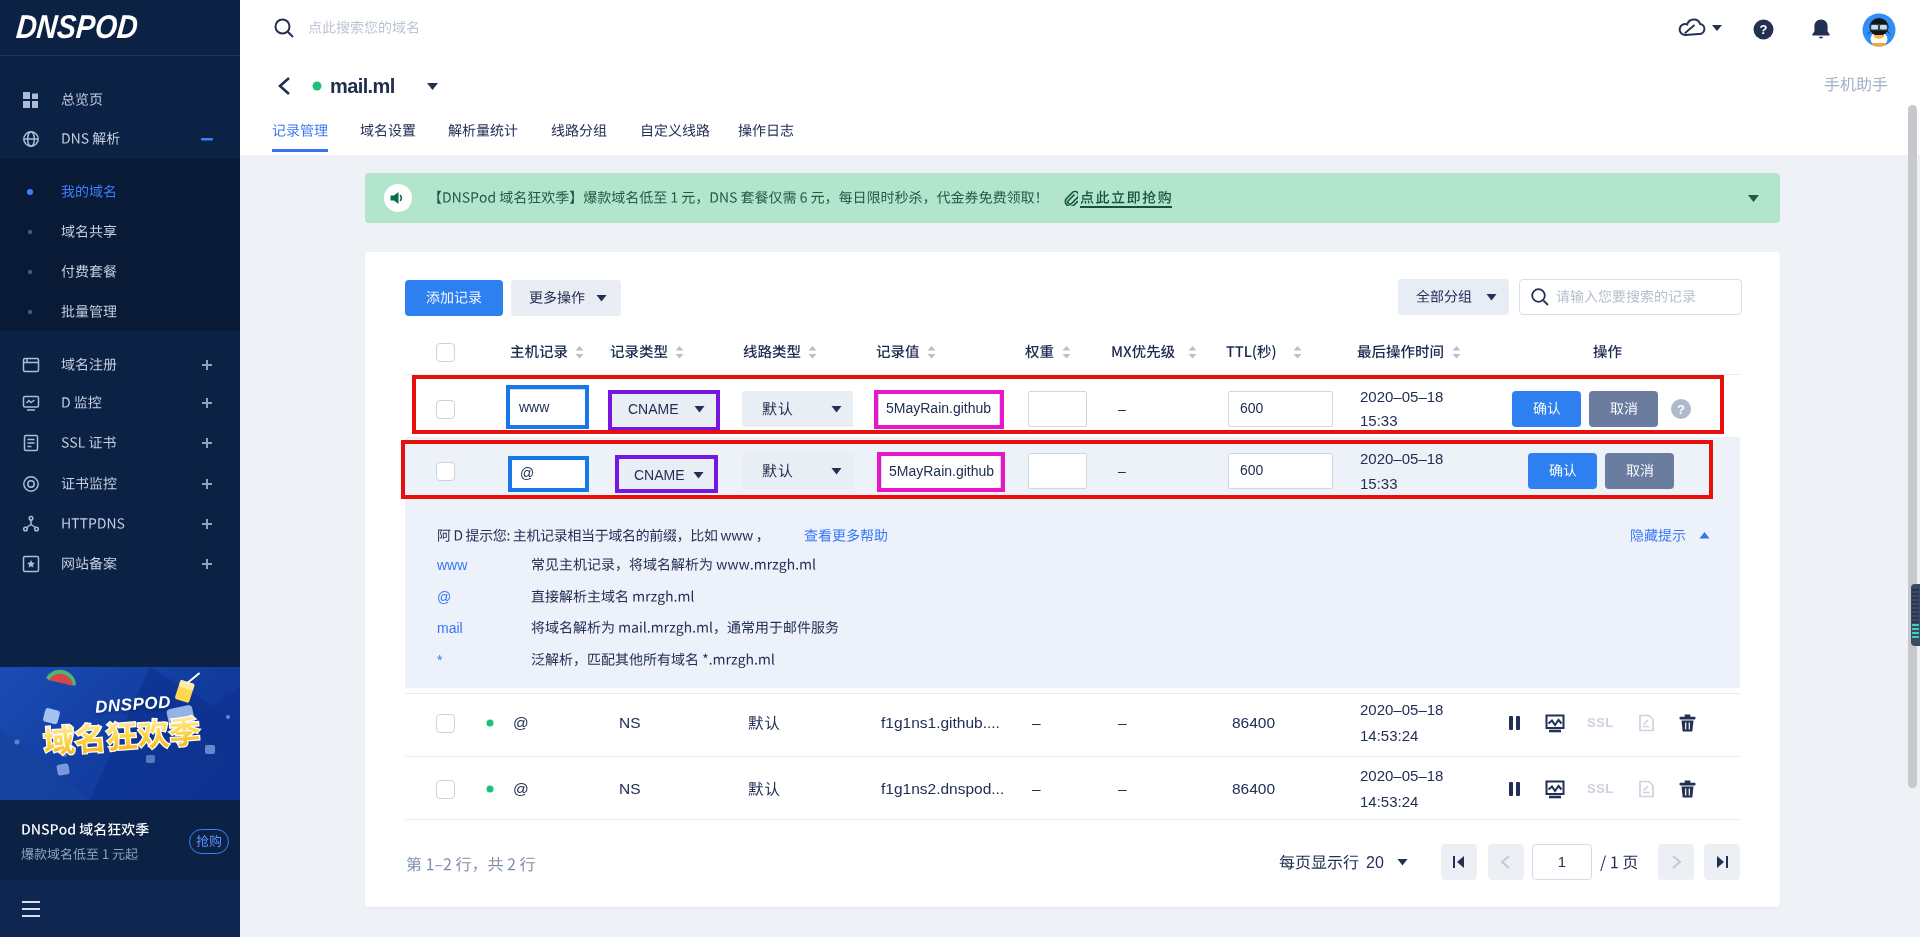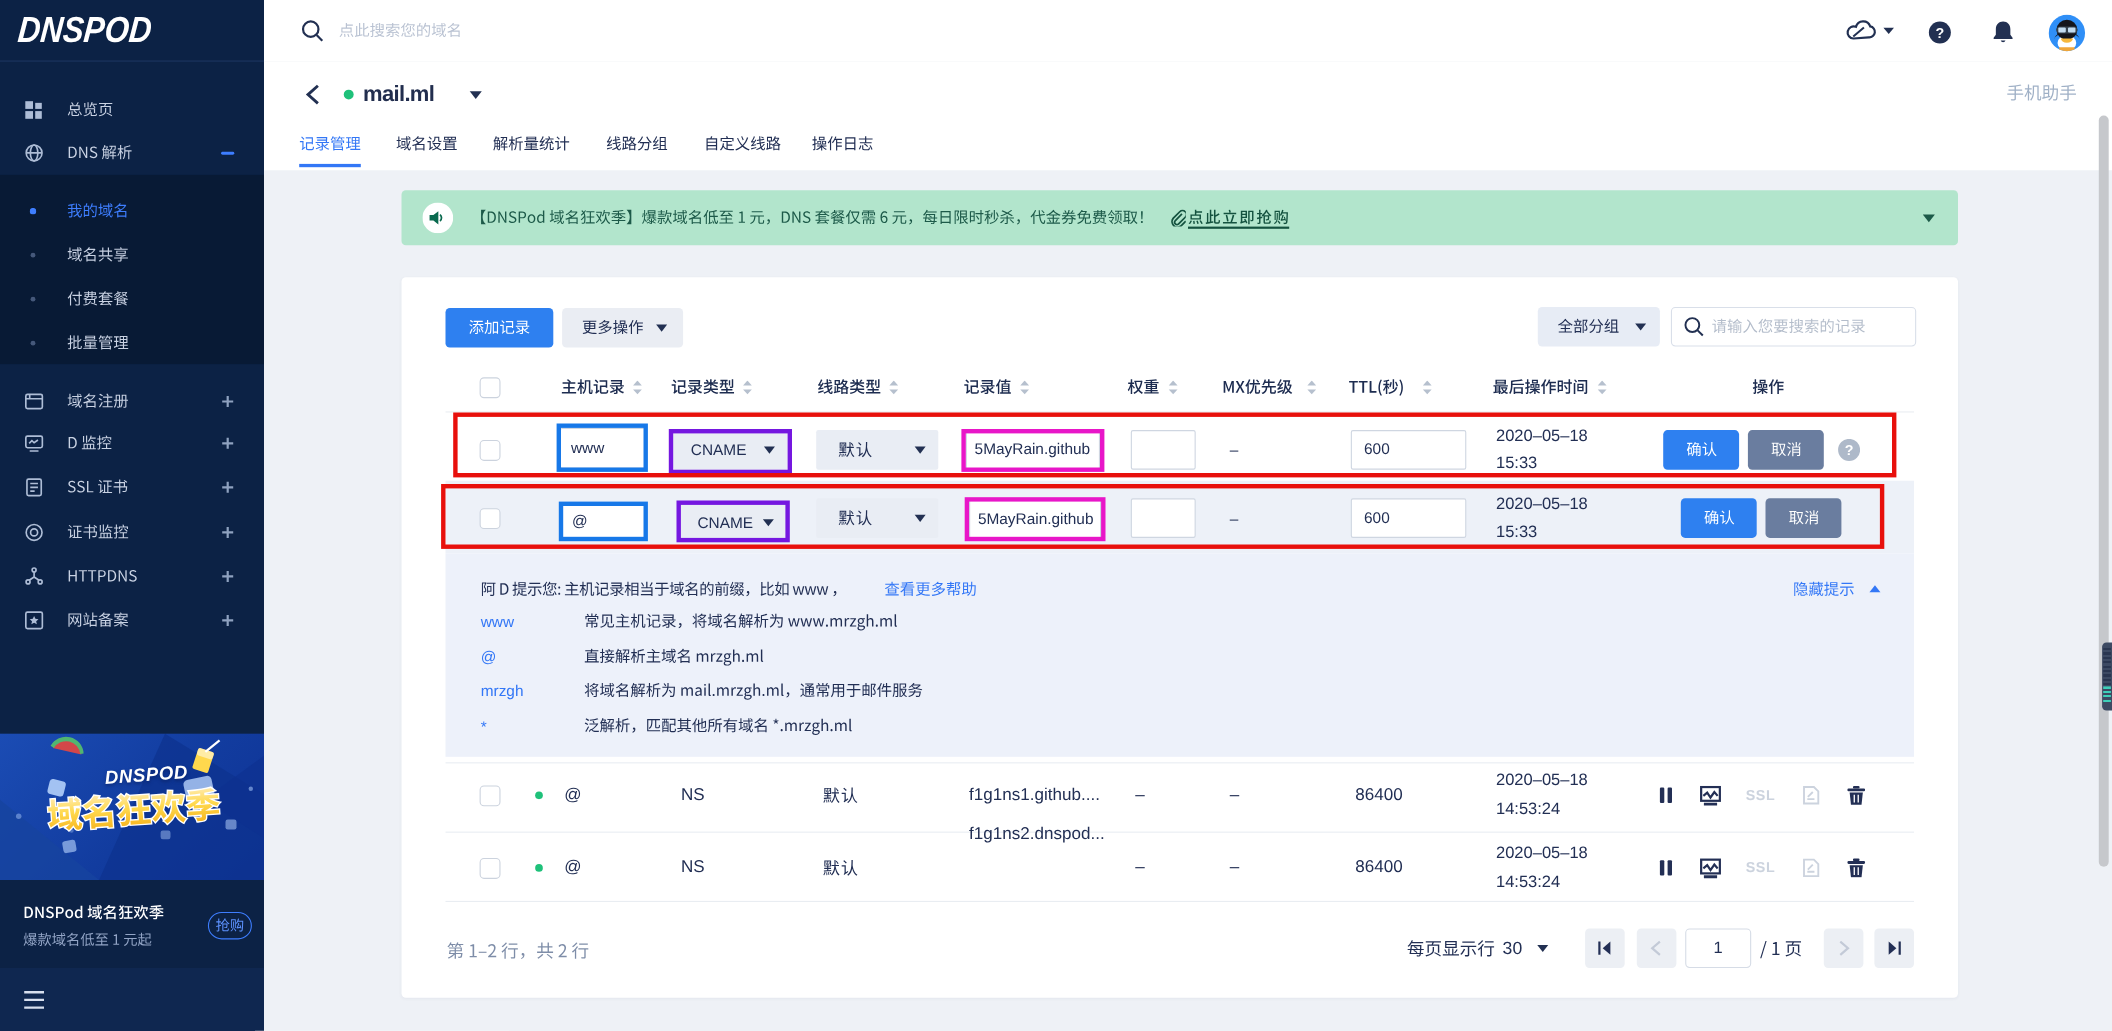--- a/index.html
+++ b/index.html
@@ -1041,21 +1041,21 @@
       <use href="#g181" x="7224"></use>
       <use href="#g182" x="8150"></use>
       <use href="#g183" x="8538"></use>
       <use href="#g184" x="9013"></use>
       <use href="#g185" x="9577"></use>
       <use href="#g180" x="10184"></use>
       <use href="#g181" x="10462"></use>
       <use href="#g186" x="11388"></use>
     </g>
   </svg>
-<div style="position:absolute;left:437px;top:619px;font:400 14px/18px 'Liberation Sans',sans-serif;color:#3377f6">mrzgh</div>
+<div style="position:absolute;left:437px;top:619px;font:400 14px/18px 'Liberation Sans',sans-serif;color:#3377f6">mail</div>
 <svg class="t " style="left:531px;top:622.33px;" width="310" height="19">
     <g fill="#222f54" transform="translate(0,10.6) scale(0.01400,-0.01400)">
       <use href="#g178"></use>
       <use href="#g11" x="1000"></use>
       <use href="#g12" x="2000"></use>
       <use href="#g7" x="3000"></use>
       <use href="#g8" x="4000"></use>
       <use href="#g179" x="5000"></use>
       <use href="#g181" x="6224"></use>
       <use href="#g189" x="7150"></use>
@@ -1164,21 +1164,21 @@
     <circle cx="4" cy="4" r="3.5" fill="#1fc17a"></circle>
   </svg>
 <div style="position:absolute;left:513px;top:779px;font:400 15.5px/19px 'Liberation Sans',sans-serif;color:#222f54">@</div>
 <div style="position:absolute;left:619px;top:779px;font:400 15.5px/19px 'Liberation Sans',sans-serif;color:#222f54">NS</div>
 <svg class="t " style="left:748px;top:782.7225000000001px;" width="35" height="21">
     <g fill="#222f54" transform="translate(0,11.8) scale(0.01550,-0.01550)">
       <use href="#g154"></use>
       <use href="#g155" x="1060"></use>
     </g>
   </svg>
-<div style="position:absolute;left:881px;top:749px;font:400 15.5px/19px 'Liberation Sans',sans-serif;color:#222f54">f1g1ns2.dnspod...</div>
+<div style="position:absolute;left:881px;top:779px;font:400 15.5px/19px 'Liberation Sans',sans-serif;color:#222f54">f1g1ns2.dnspod...</div>
 <div style="position:absolute;left:1032px;top:779px;font:400 15.5px/19px 'Liberation Sans',sans-serif;color:#222f54">–</div>
 <div style="position:absolute;left:1118px;top:779px;font:400 15.5px/19px 'Liberation Sans',sans-serif;color:#222f54">–</div>
 <div style="position:absolute;left:1232px;top:779px;font:400 15.5px/19px 'Liberation Sans',sans-serif;color:#222f54">86400</div>
 <div style="position:absolute;left:1360px;top:767px;font:400 15px/17px 'Liberation Sans',sans-serif;color:#222f54">2020–05–18</div>
 <div style="position:absolute;left:1360px;top:793px;font:400 15px/17px 'Liberation Sans',sans-serif;color:#222f54">14:53:24</div>
 <svg style="position:absolute;left:1508px;top:781px;" width="13" height="16">
     <g fill="#232f55">
       <rect x="1" y="1" width="4" height="14" rx="1"></rect>
       <rect x="8" y="1" width="4" height="14" rx="1"></rect>
     </g>
@@ -1222,21 +1222,21 @@
   </svg>
 <svg class="t " style="left:1279px;top:855.52px;" width="82" height="22">
     <g fill="#222f54" transform="translate(0,12.2) scale(0.01600,-0.01600)">
       <use href="#g99"></use>
       <use href="#g2" x="1000"></use>
       <use href="#g209" x="2000"></use>
       <use href="#g160" x="3000"></use>
       <use href="#g208" x="4000"></use>
     </g>
   </svg>
-<div style="position:absolute;left:1366px;top:854px;font:400 16px/17px 'Liberation Sans',sans-serif;color:#222f54">30</div>
+<div style="position:absolute;left:1366px;top:854px;font:400 16px/17px 'Liberation Sans',sans-serif;color:#222f54">20</div>
 <svg style="position:absolute;left:1397px;top:858px;" width="11" height="8">
     <polygon points="0.5,1 10.5,1 5.5,7.5" fill="#223052"></polygon>
   </svg>
 <div style="position:absolute;left:1441px;top:844px;width:36px;height:36px;background:#eceff4;border-radius:4px"></div>
 <svg style="position:absolute;left:1452px;top:855px;" width="14" height="14">
     <g fill="none" stroke="#232f55" stroke-width="2">
       <path d="M2 1v12"></path>
       <path d="M12 1L5 7l7 6" fill="#232f55" stroke="none"></path>
     </g>
   </svg>

